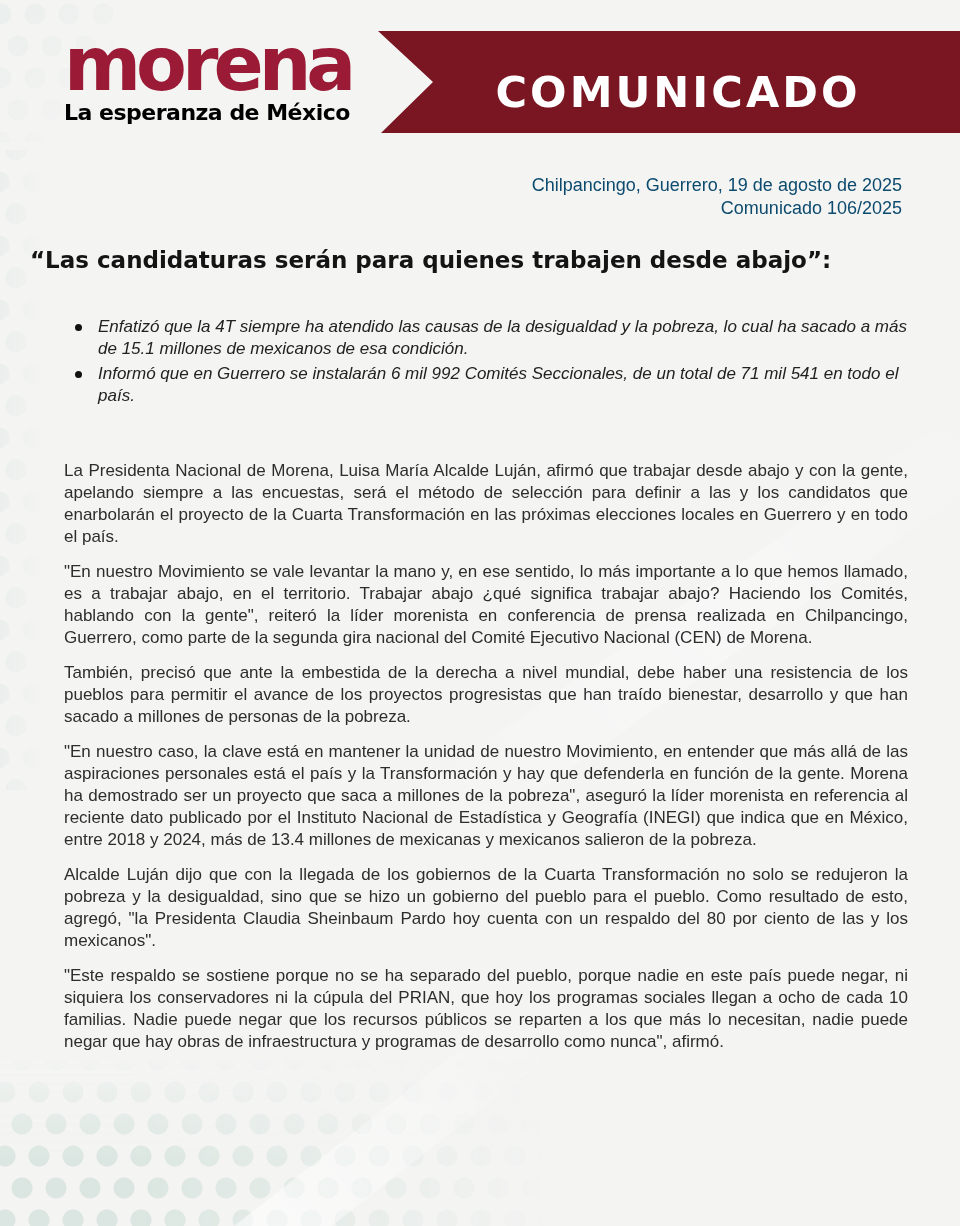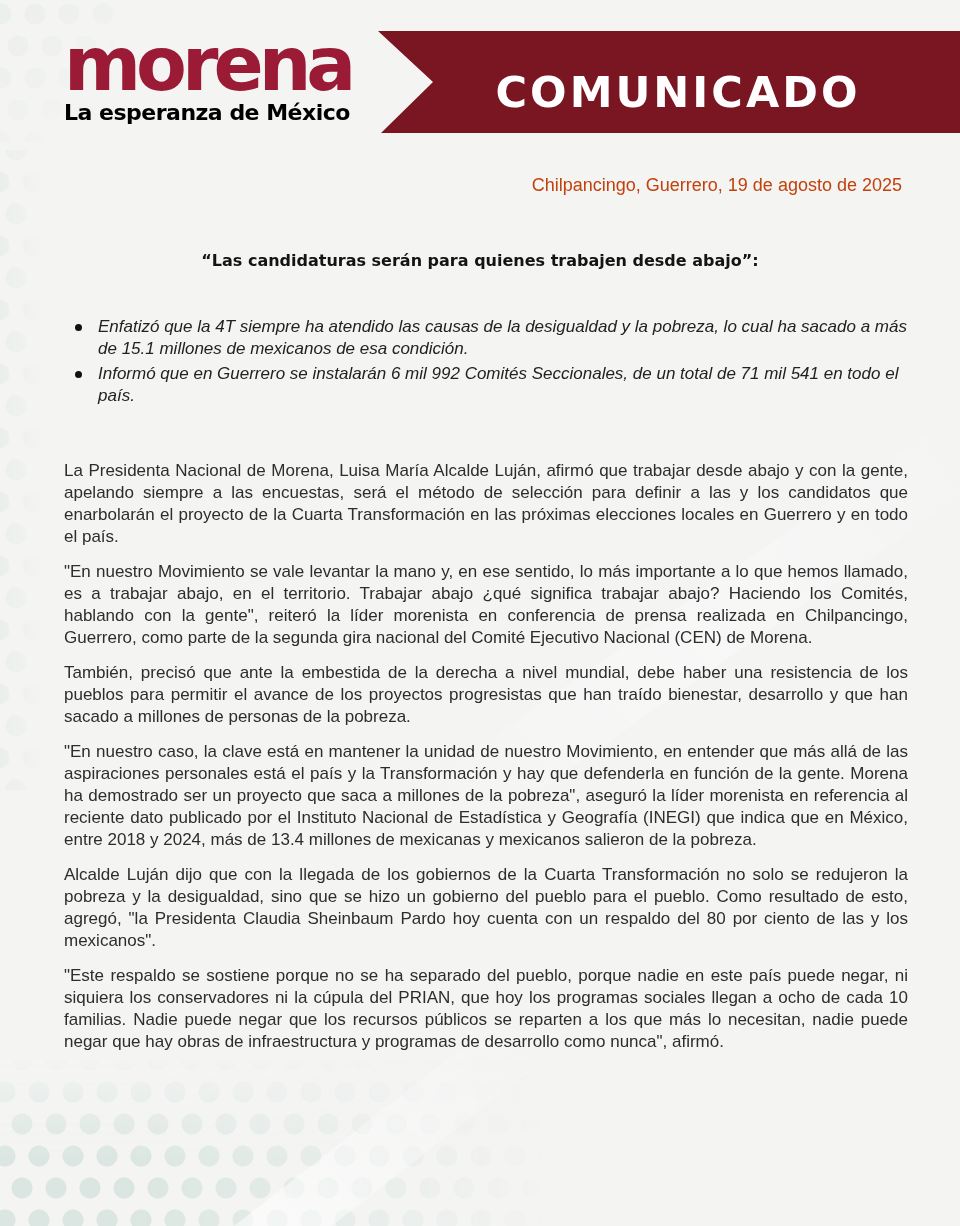--- a/index.html
+++ b/index.html
@@ -72,29 +72,29 @@
   }
   .banner-label {
     font-family:"DejaVu Sans", sans-serif;
     font-weight:800; font-size:43px; letter-spacing:3px;
     color:#ffffff; padding-left:18px;
   }
 
   
   .dateline {
     position:absolute; top:174px; right:58px;
-    text-align:right; font-size:18px; line-height:23px; color:#c2410c;
+    text-align:right; font-size:18px; line-height:23px; color:#0c4a6e;
   }
 
   
   .headline {
     position:absolute; top:245px; left:30px; right:30px;
-    text-align:center;
+    text-align:left;
     font-family:"DejaVu Sans", sans-serif;
-    font-weight:700; font-size:16px; line-height:31px;
+    font-weight:700; font-size:23px; line-height:31px;
     color:#141414;
   }
 
   
   .bullets {
     position:absolute; top:316px; left:64px; right:50px;
     list-style:none;
   }
   .bullets li {
     position:relative;
@@ -132,20 +132,21 @@
       <div class="logo-brand">morena</div>
       <div class="logo-tagline">La esperanza de México</div>
     </div>
     <div class="banner">
       <span class="banner-label">COMUNICADO</span>
     </div>
   </header>
 
   <div class="dateline">
     <div>Chilpancingo, Guerrero, 19 de agosto de 2025</div>
+    <div>Comunicado 106/2025</div>
   </div>
 
   <h1 class="headline">
     <span>“Las candidaturas serán para quienes trabajen desde abajo”:</span><br>
   </h1>
 
   <ul class="bullets">
     <li>Enfatizó que la 4T siempre ha atendido las causas de la desigualdad y la pobreza, lo cual ha sacado a más de 15.1 millones de mexicanos de esa condición.</li>
     <li>Informó que en Guerrero se instalarán 6 mil 992 Comités Seccionales, de un total de 71 mil 541 en todo el país.</li>
   </ul>

